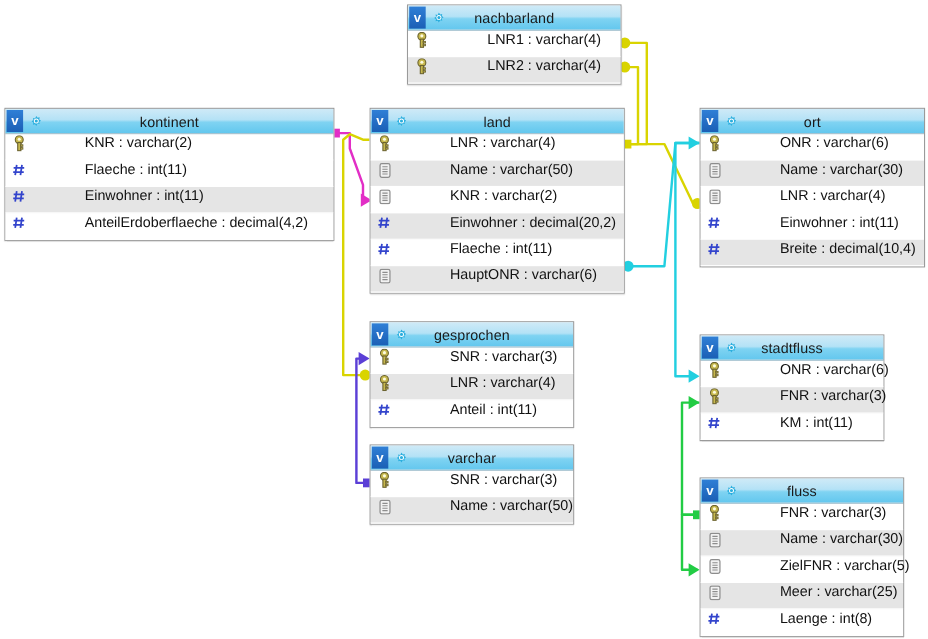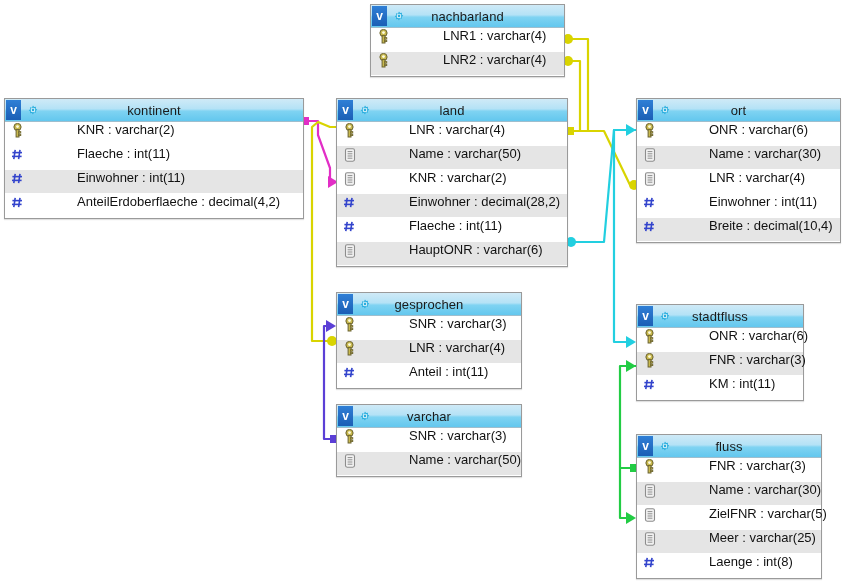--- a/index.html
+++ b/index.html
@@ -278,21 +278,21 @@
         <span class="ico">
           <svg width="13" height="13" viewBox="0 0 13 13">
             <g stroke="#3344cc" stroke-width="1.6">
               <line x1="4.2" y1="1.8" x2="2.8" y2="11.2"></line>
               <line x1="9.0" y1="1.8" x2="7.6" y2="11.2"></line>
               <line x1="1.4" y1="4.6" x2="11.0" y2="4.6"></line>
               <line x1="1.0" y1="8.4" x2="10.6" y2="8.4"></line>
             </g>
           </svg>
         </span>
-        <span class="txt">Einwohner : decimal(28,2)</span>
+        <span class="txt">Einwohner : decimal(20,2)</span>
       </div>
       <div class="row">
         <span class="ico">
           <svg width="13" height="13" viewBox="0 0 13 13">
             <g stroke="#3344cc" stroke-width="1.6">
               <line x1="4.2" y1="1.8" x2="2.8" y2="11.2"></line>
               <line x1="9.0" y1="1.8" x2="7.6" y2="11.2"></line>
               <line x1="1.4" y1="4.6" x2="11.0" y2="4.6"></line>
               <line x1="1.0" y1="8.4" x2="10.6" y2="8.4"></line>
             </g>

